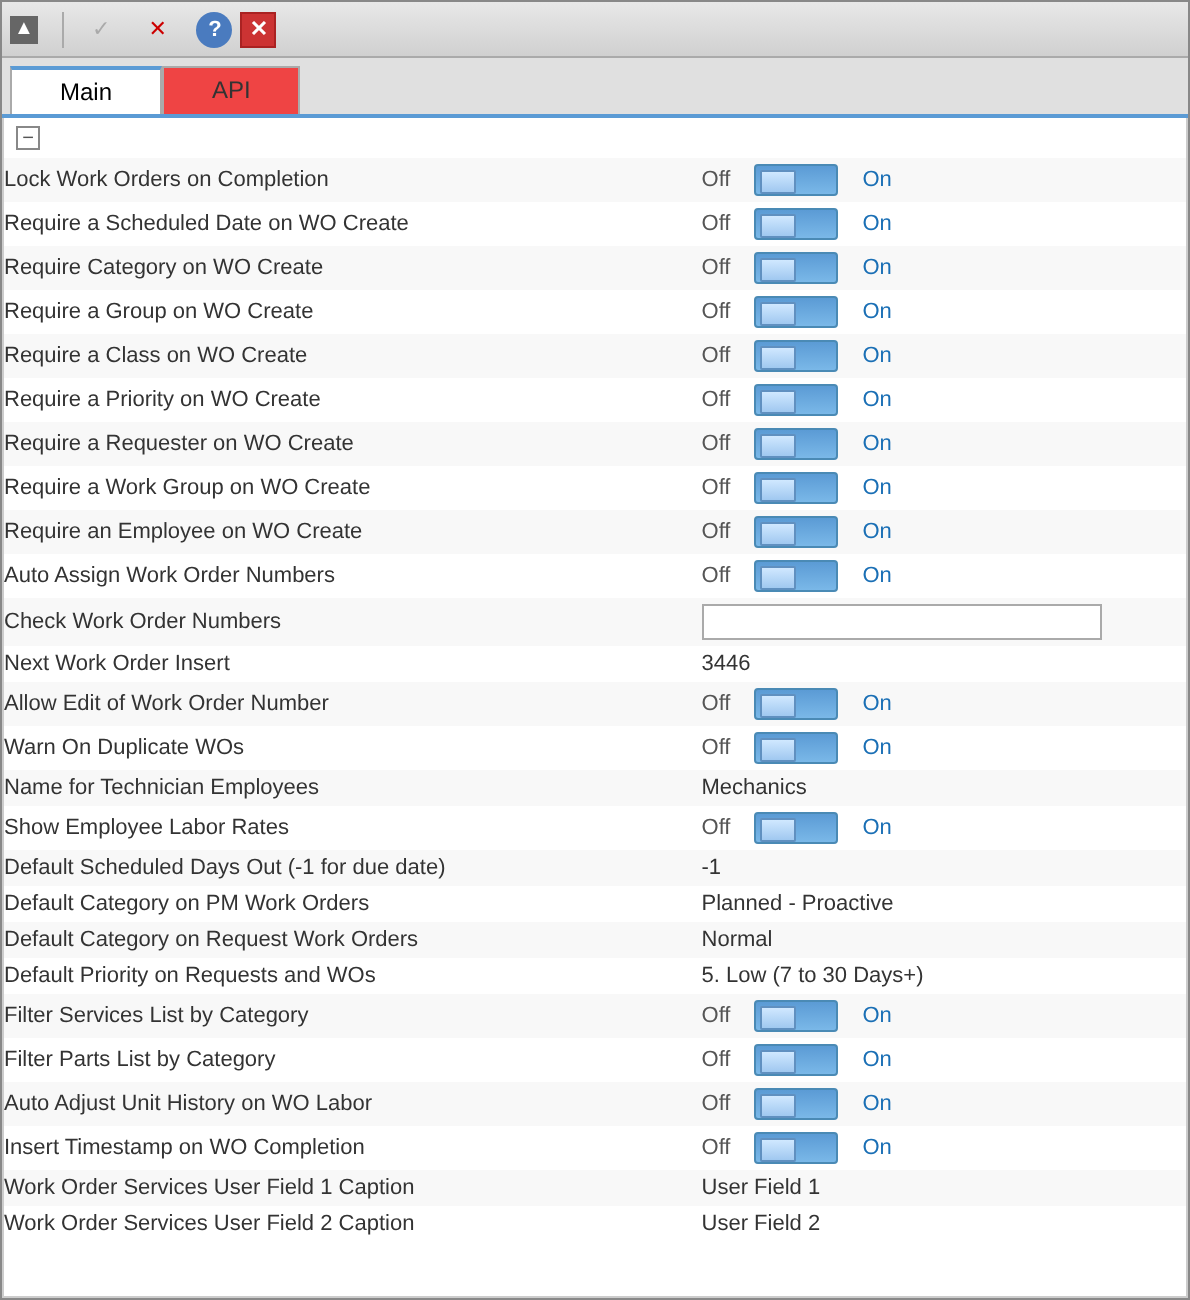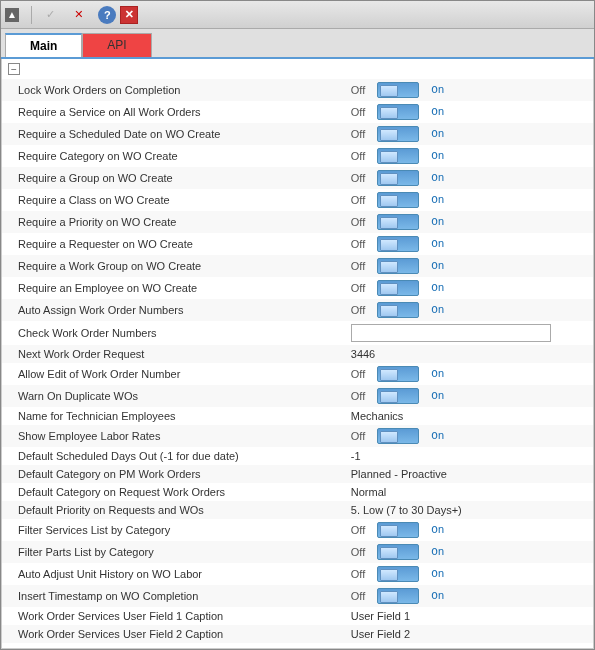--- a/index.html
+++ b/index.html
@@ -100,21 +100,21 @@
       border-bottom: none;
       background: #ef4444;
       color: #333;
     }
     .tab.active {
       background: white;
       border-top: 2px solid #5b9bd5;
       border-left: 1px solid #aaa;
       border-right: 1px solid #aaa;
       color: #000;
-      font-weight: bold;
+      font-weight: normal;
     }
     .content {
       flex: 1;
       background: white;
       overflow-y: auto;
       border: 1px solid #ccc;
       border-top: none;
     }
     .section-header {
       display: flex;
@@ -143,21 +143,21 @@
     .settings-table tr:nth-child(odd) { background: #f8f8f8; }
     .settings-table tr:nth-child(even) { background: white; }
     .settings-table td {
       padding: 3px 6px;
       font-size: 11px;
       color: #333;
       vertical-align: middle;
     }
     .settings-table td:first-child {
       width: 58%;
-      padding-left: 16px;
+      padding-left: 0;
     }
     .settings-table td:last-child {
       width: 42%;
     }
     .toggle-row {
       display: flex;
       align-items: center;
       gap: 12px;
     }
     .toggle-label {
@@ -189,21 +189,21 @@
       font-size: 11px;
       color: #333;
     }
     .text-input-field {
       width: 200px;
       height: 18px;
       border: 1px solid #aaa;
       font-size: 11px;
       padding: 1px 3px;
     }
-    .blue-link { color: #1a6fb5; font-family: Liberation Mono, monospace; }
+    .blue-link { color: #1a6fb5; }
   </style>
 </head>
 <body>
 
 <div class="window">
 
   <div class="title-bar">
     <div class="title-icon">▲</div>
     <span class="title-text"></span>
     <div class="title-separator"></div>
@@ -236,30 +236,20 @@
             <td>Lock Work Orders on Completion</td>
             <td>
               <div class="toggle-row">
                 <span class="toggle-label">Off</span>
                 <div class="toggle-switch"></div>
                 <span class="toggle-label blue-link">On</span>
               </div>
             </td>
           </tr>
           <tr>
-            <td>Require a Service on All Work Orders</td>
-            <td>
-              <div class="toggle-row">
-                <span class="toggle-label">Off</span>
-                <div class="toggle-switch"></div>
-                <span class="toggle-label blue-link">On</span>
-              </div>
-            </td>
-          </tr>
-          <tr>
             <td>Require a Scheduled Date on WO Create</td>
             <td>
               <div class="toggle-row">
                 <span class="toggle-label">Off</span>
                 <div class="toggle-switch"></div>
                 <span class="toggle-label blue-link">On</span>
               </div>
             </td>
           </tr>
           <tr>
@@ -340,21 +330,21 @@
                 <div class="toggle-switch"></div>
                 <span class="toggle-label blue-link">On</span>
               </div>
             </td>
           </tr>
           <tr>
             <td>Check Work Order Numbers</td>
             <td><input type="text" class="text-input-field" style=""></td>
           </tr>
           <tr>
-            <td>Next Work Order Request</td>
+            <td>Next Work Order Insert</td>
             <td><span class="value-text">3446</span></td>
           </tr>
           <tr>
             <td>Allow Edit of Work Order Number</td>
             <td>
               <div class="toggle-row">
                 <span class="toggle-label">Off</span>
                 <div class="toggle-switch"></div>
                 <span class="toggle-label blue-link">On</span>
               </div>

